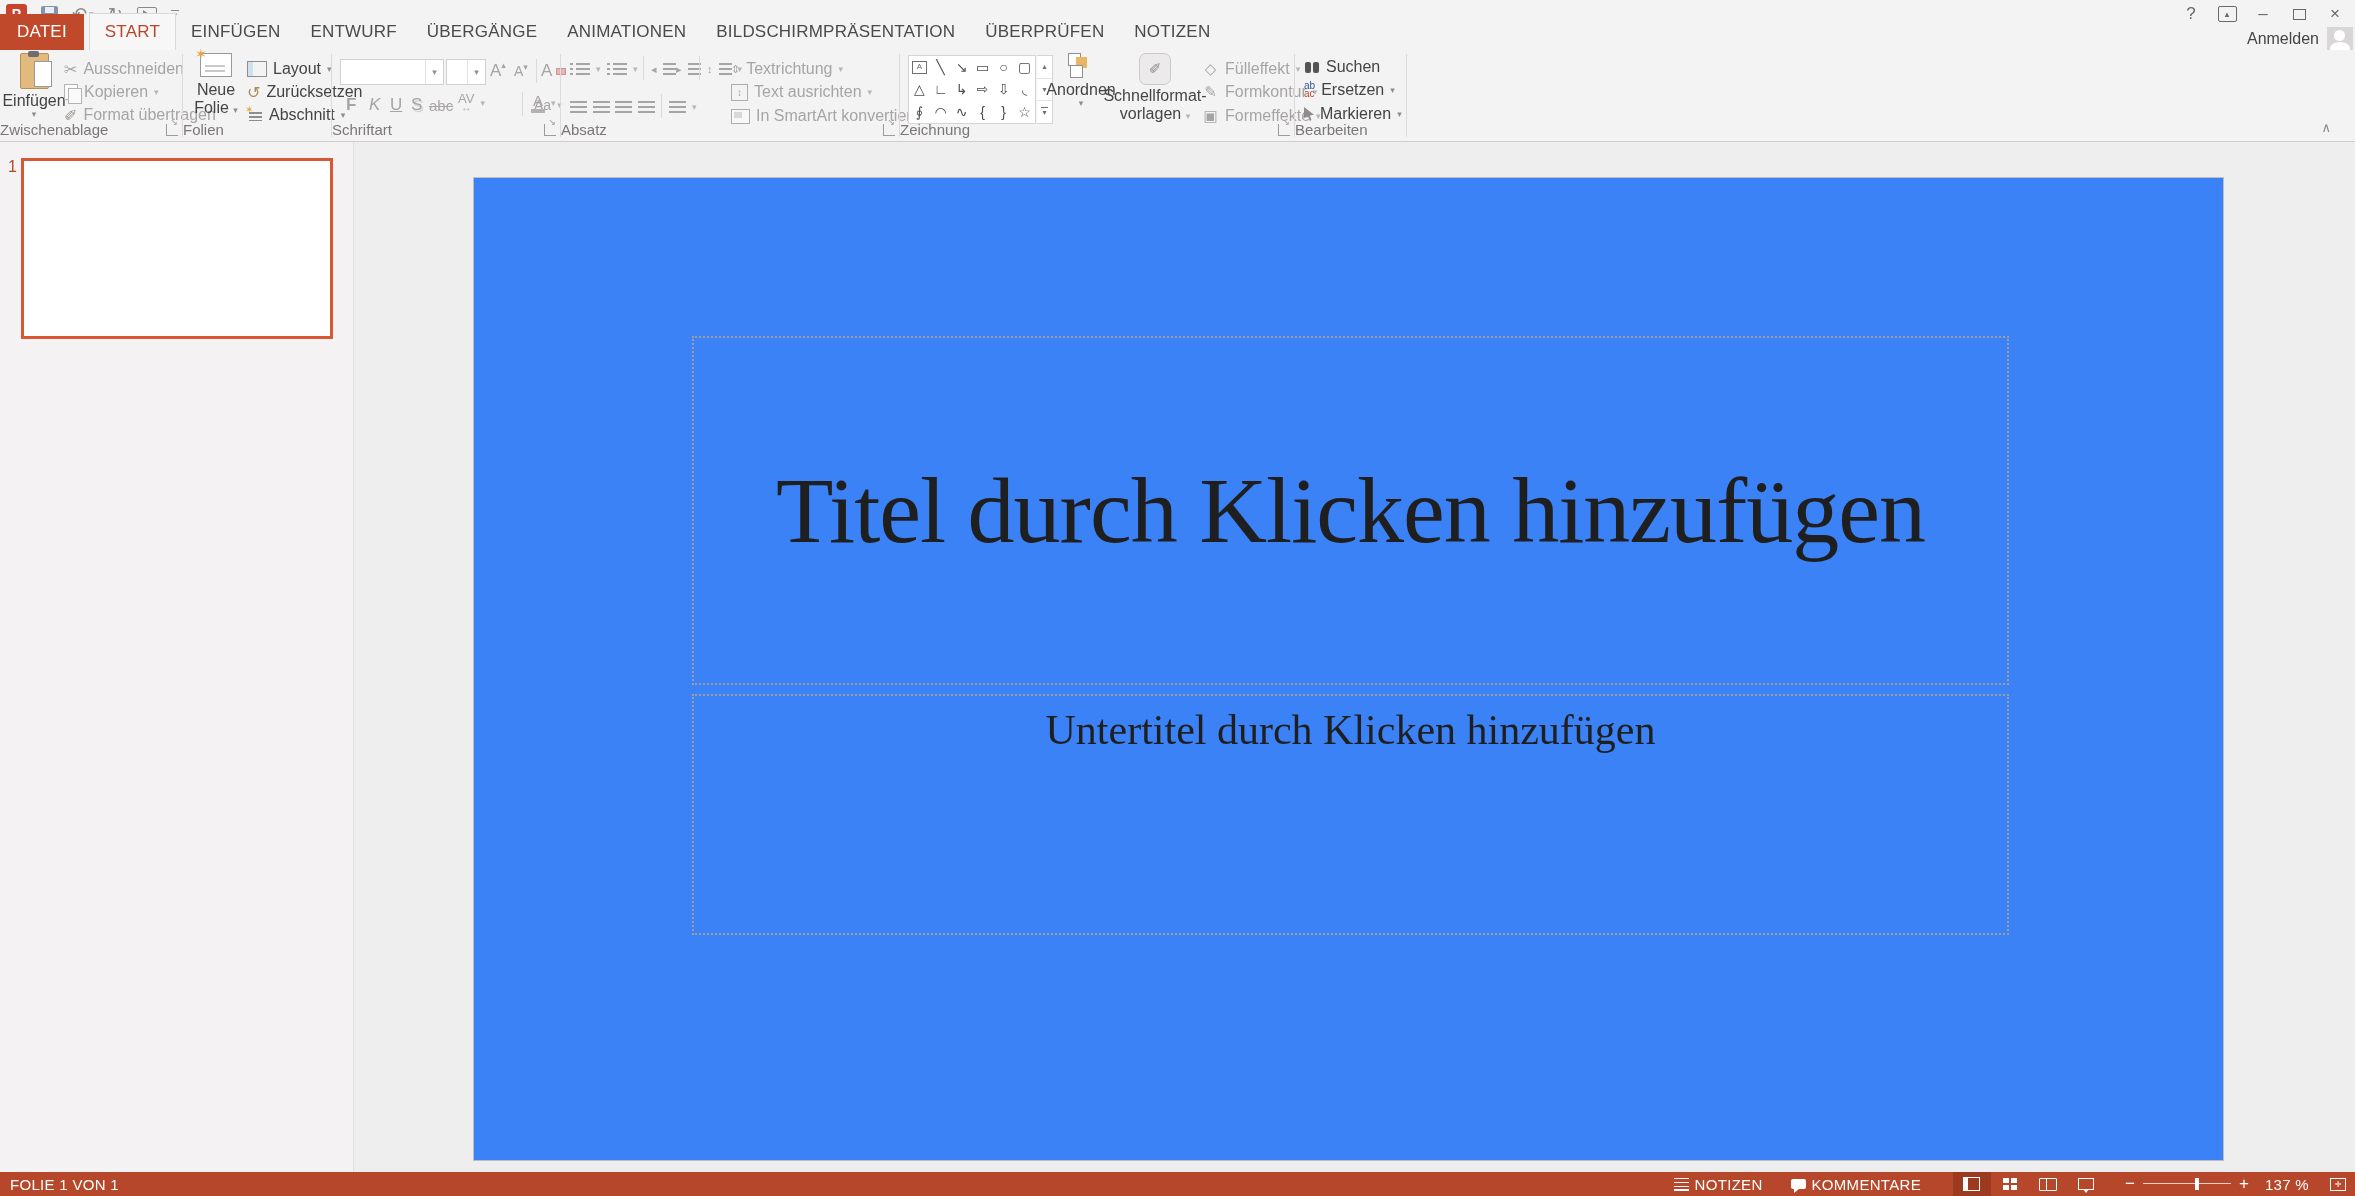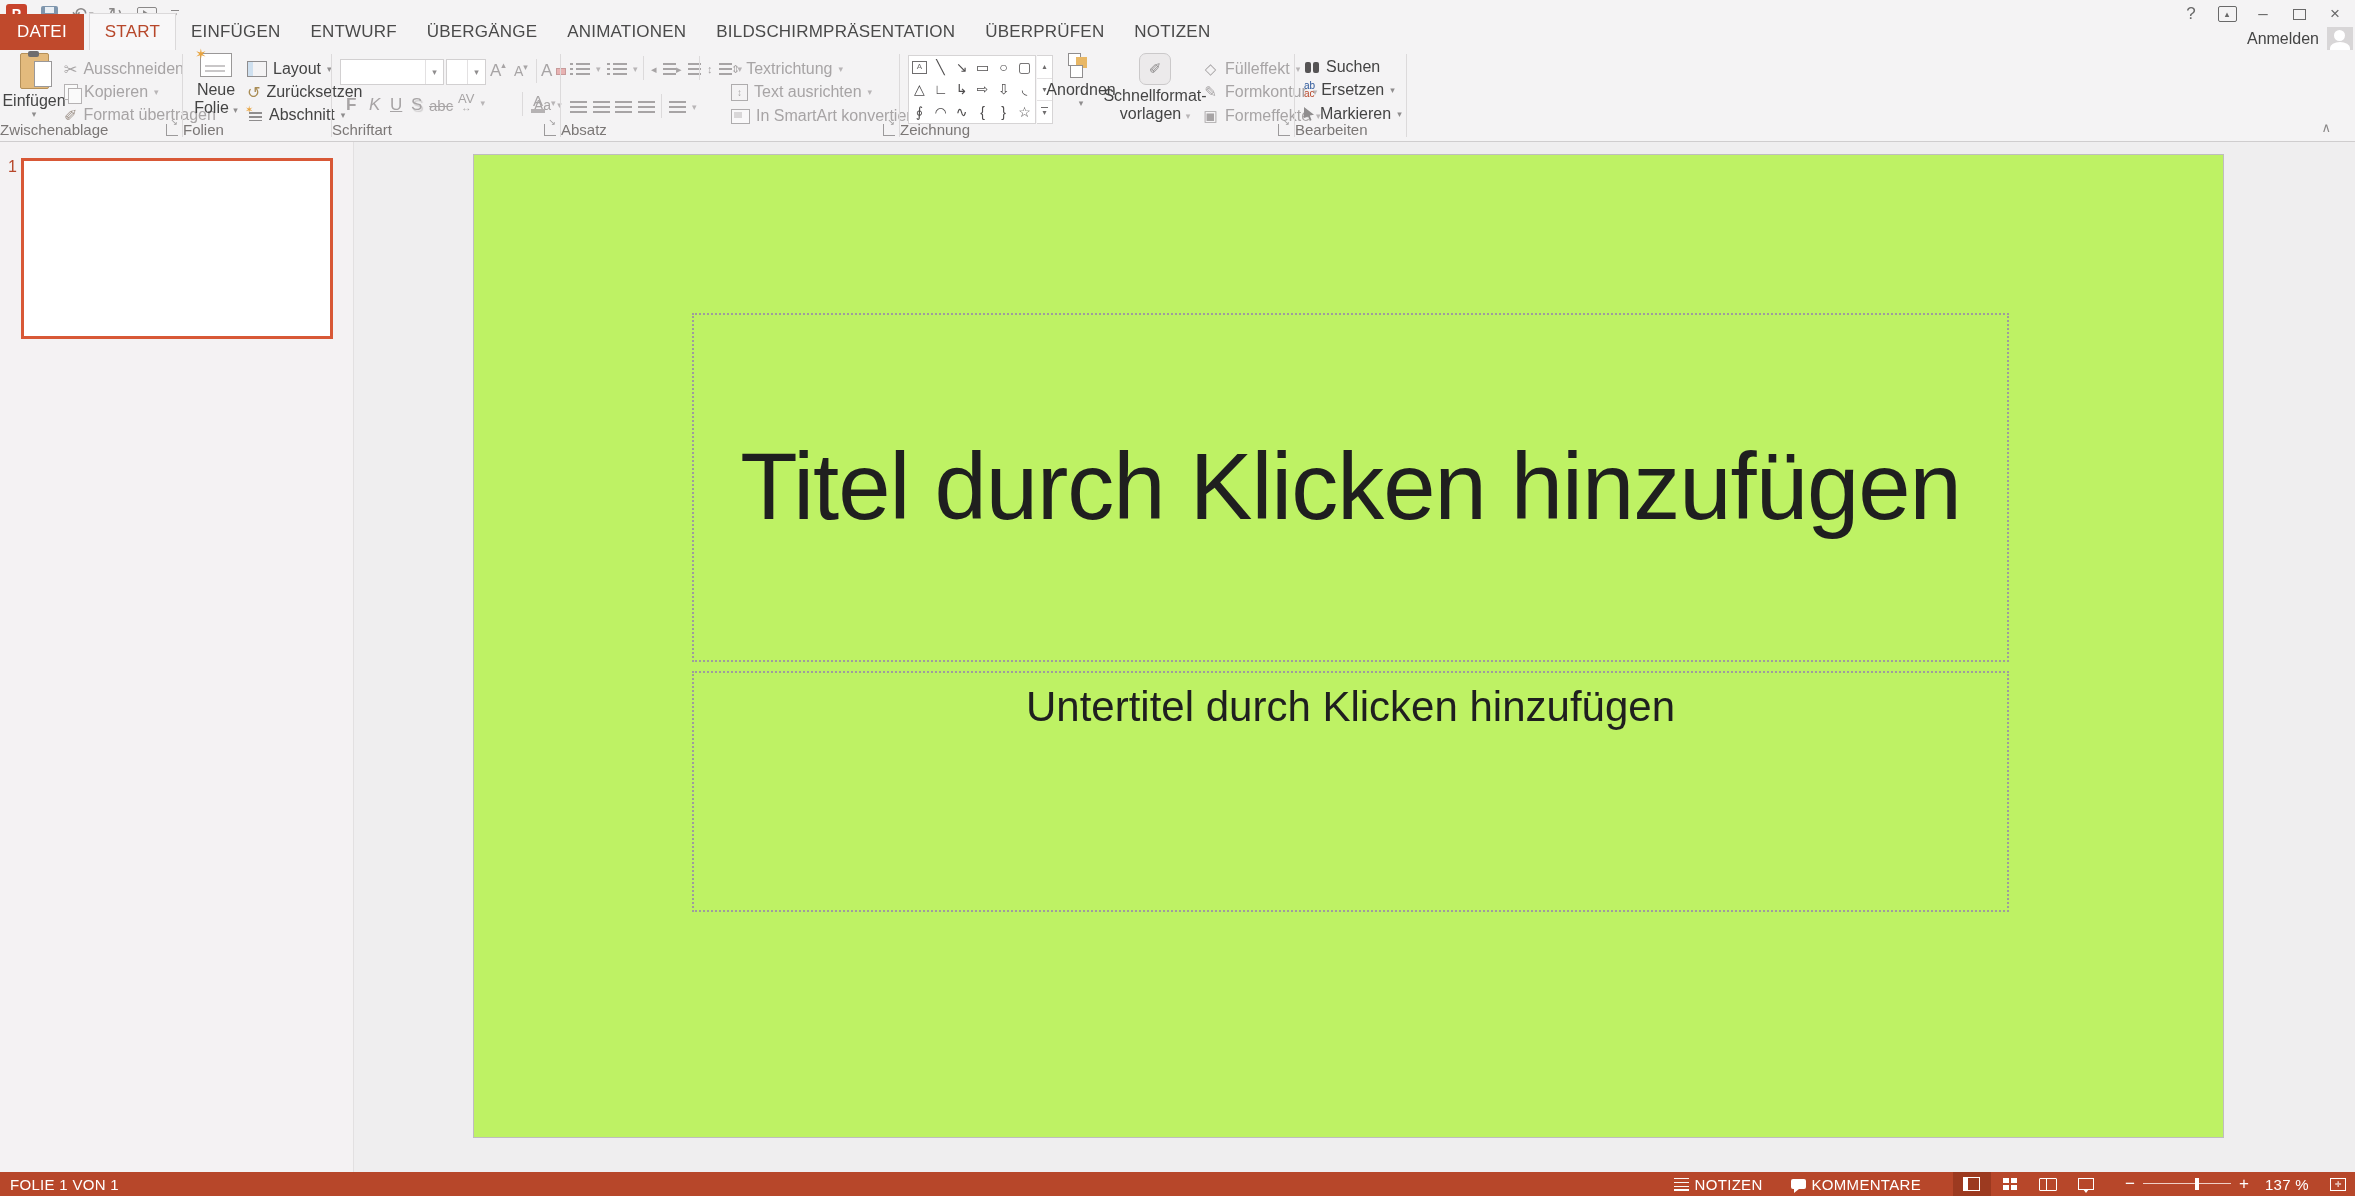--- a/index.html
+++ b/index.html
@@ -143,22 +143,22 @@
   .sel-ico{width:10px;height:14px;background:#8f8d8e;clip-path:polygon(0 0,100% 55%,58% 60%,75% 92%,58% 100%,42% 66%,0 78%);}
   .collapse{position:absolute;right:24px;bottom:6px;font-size:13px;color:#8a8888;}
 
   
   .thumb-panel{position:absolute;left:0;top:142px;width:353px;bottom:24px;background:#f4f2f3;
                border-right:1px solid #e2e0e1;}
   .thumb-num{position:absolute;left:8px;top:16px;font-size:16px;color:#b7472a;}
   .thumb{position:absolute;left:21px;top:16px;width:306px;height:175px;background:#fff;
          border:3px solid #d85836;}
   .editor{position:absolute;left:354px;top:142px;right:0;bottom:24px;background:#efeeef;}
-  .slide{position:absolute;left:119px;top:12px;width:1749px;height:982px;background:#bef264;
-         border:1px solid #bfbdbe;}
+  .slide{position:absolute;left:119px;top:35px;width:1749px;height:982px;background:#3b82f6;
+         border:1px solid #bfbdbe;font-family:Liberation Serif, serif;}
   .ph{position:absolute;border:2px dotted #9e9c9d;display:flex;justify-content:center;}
   .ph-title{left:218px;top:158px;width:1313px;height:345px;align-items:center;}
   .ph-sub{left:218px;top:516px;width:1313px;height:237px;align-items:flex-start;}
   .ph-title-text{font-size:94px;font-weight:300;color:#1f1f1f;text-align:center;line-height:1.24;
                  letter-spacing:-1px;padding:0 40px;}
   .ph-sub-text{font-size:42px;color:#1f1f1f;text-align:center;margin-top:10px;}
 
   
   .statusbar{position:absolute;left:0;bottom:0;right:0;height:24px;background:#b7472a;color:#fff;
              display:flex;align-items:center;font-size:15px;}

